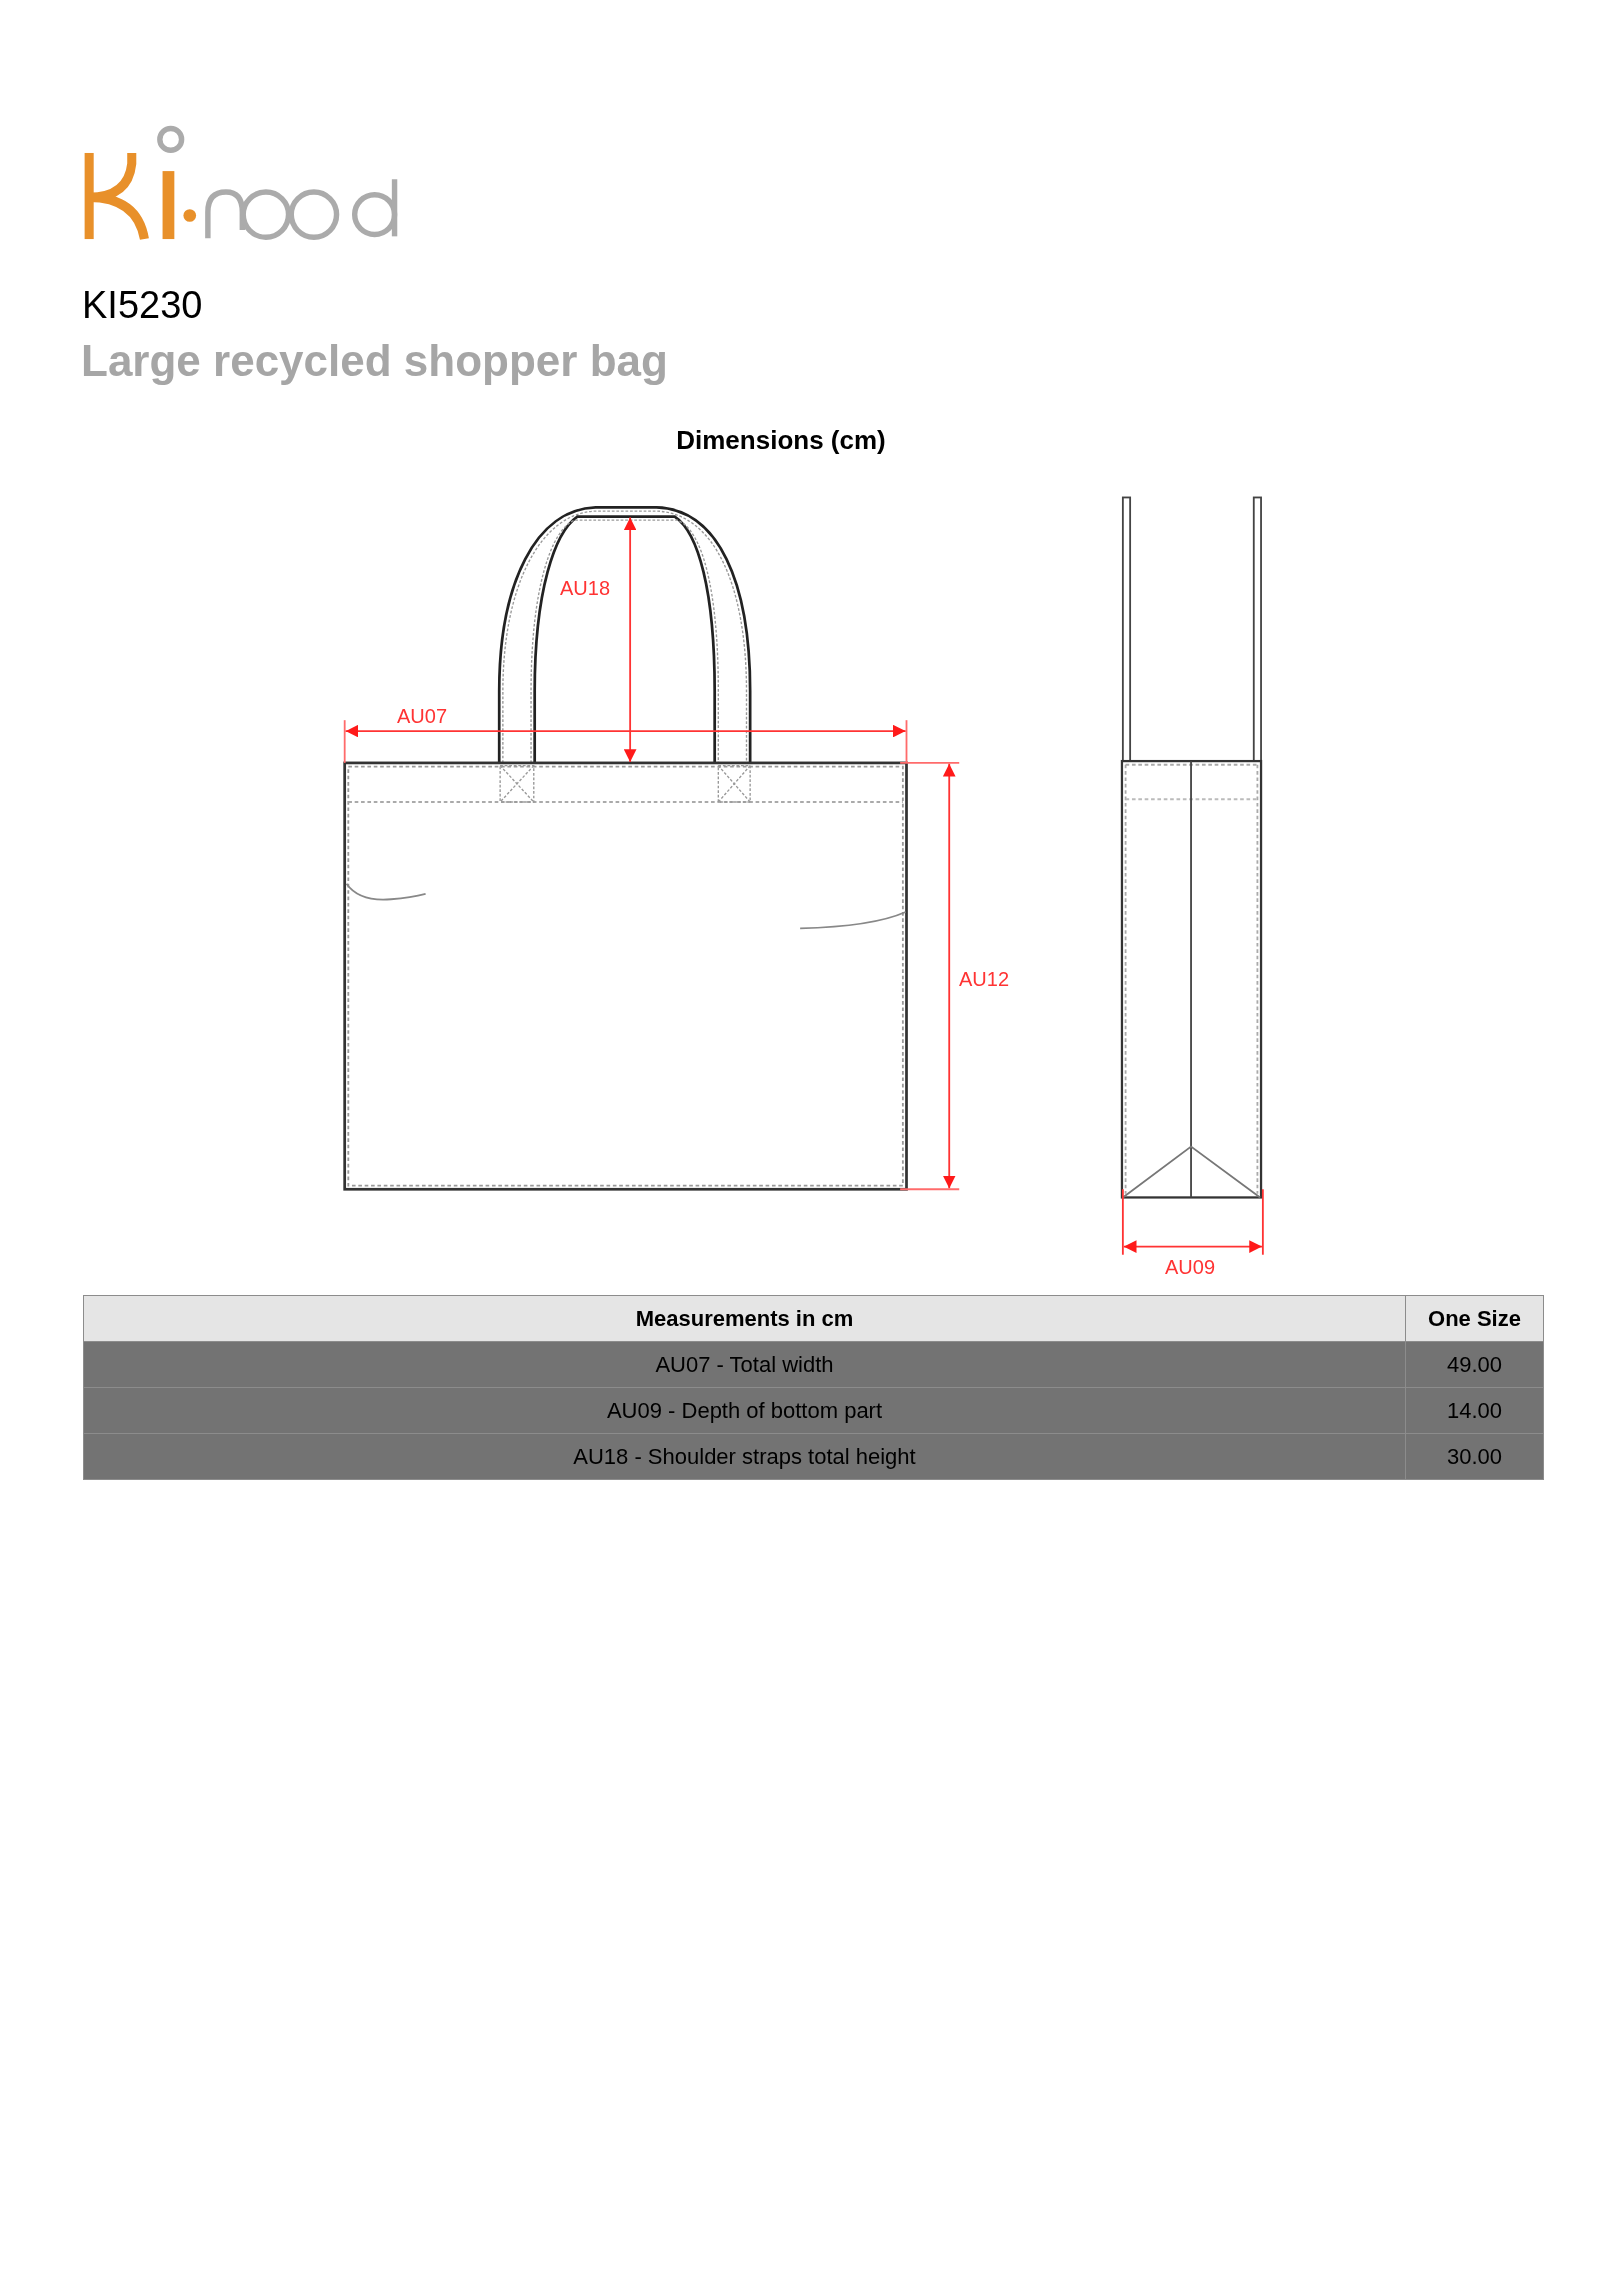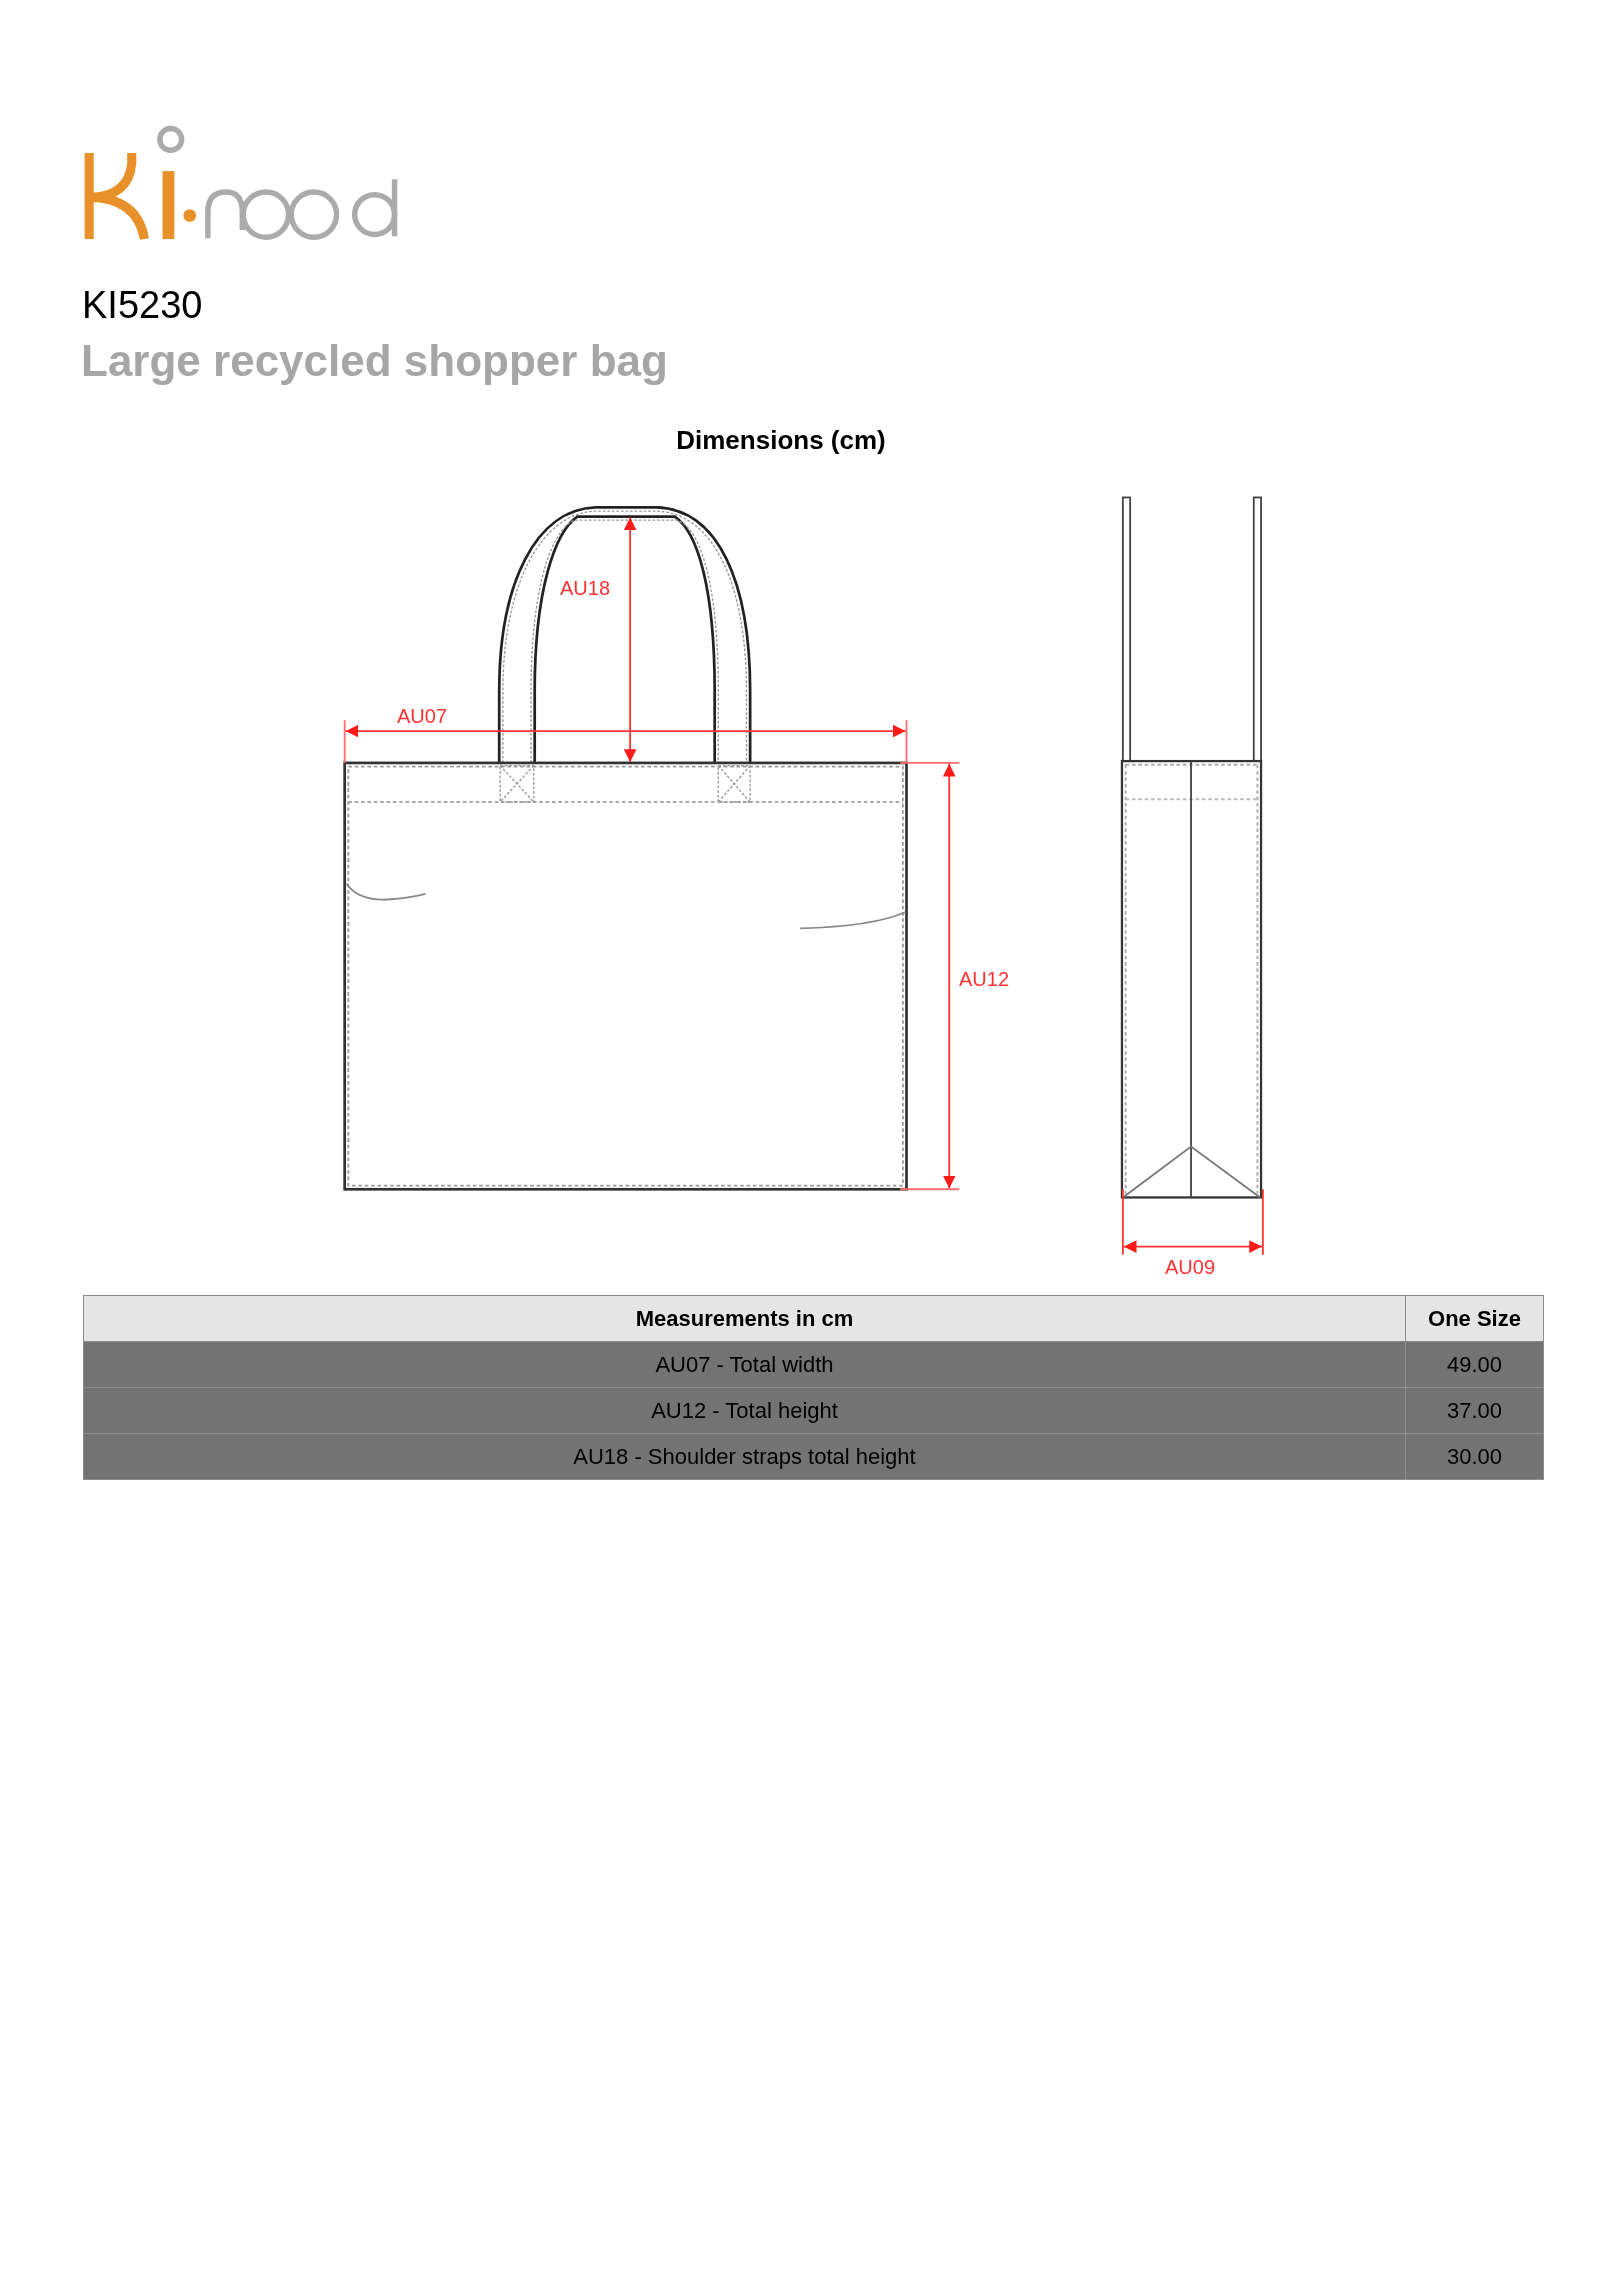--- a/index.html
+++ b/index.html
@@ -131,22 +131,22 @@
       <th>Measurements in cm</th>
       <th>One Size</th>
     </tr>
   </thead>
   <tbody>
     <tr>
       <td>AU07 - Total width</td>
       <td>49.00</td>
     </tr>
     <tr>
-      <td>AU12 - Total height</td>
-      <td>37.00</td>
+      <td>AU09 - Depth of bottom part</td>
+      <td>14.00</td>
     </tr>
     <tr>
       <td>AU18 - Shoulder straps total height</td>
       <td>30.00</td>
     </tr>
   </tbody>
 </table>
 
 
 </body></html>

